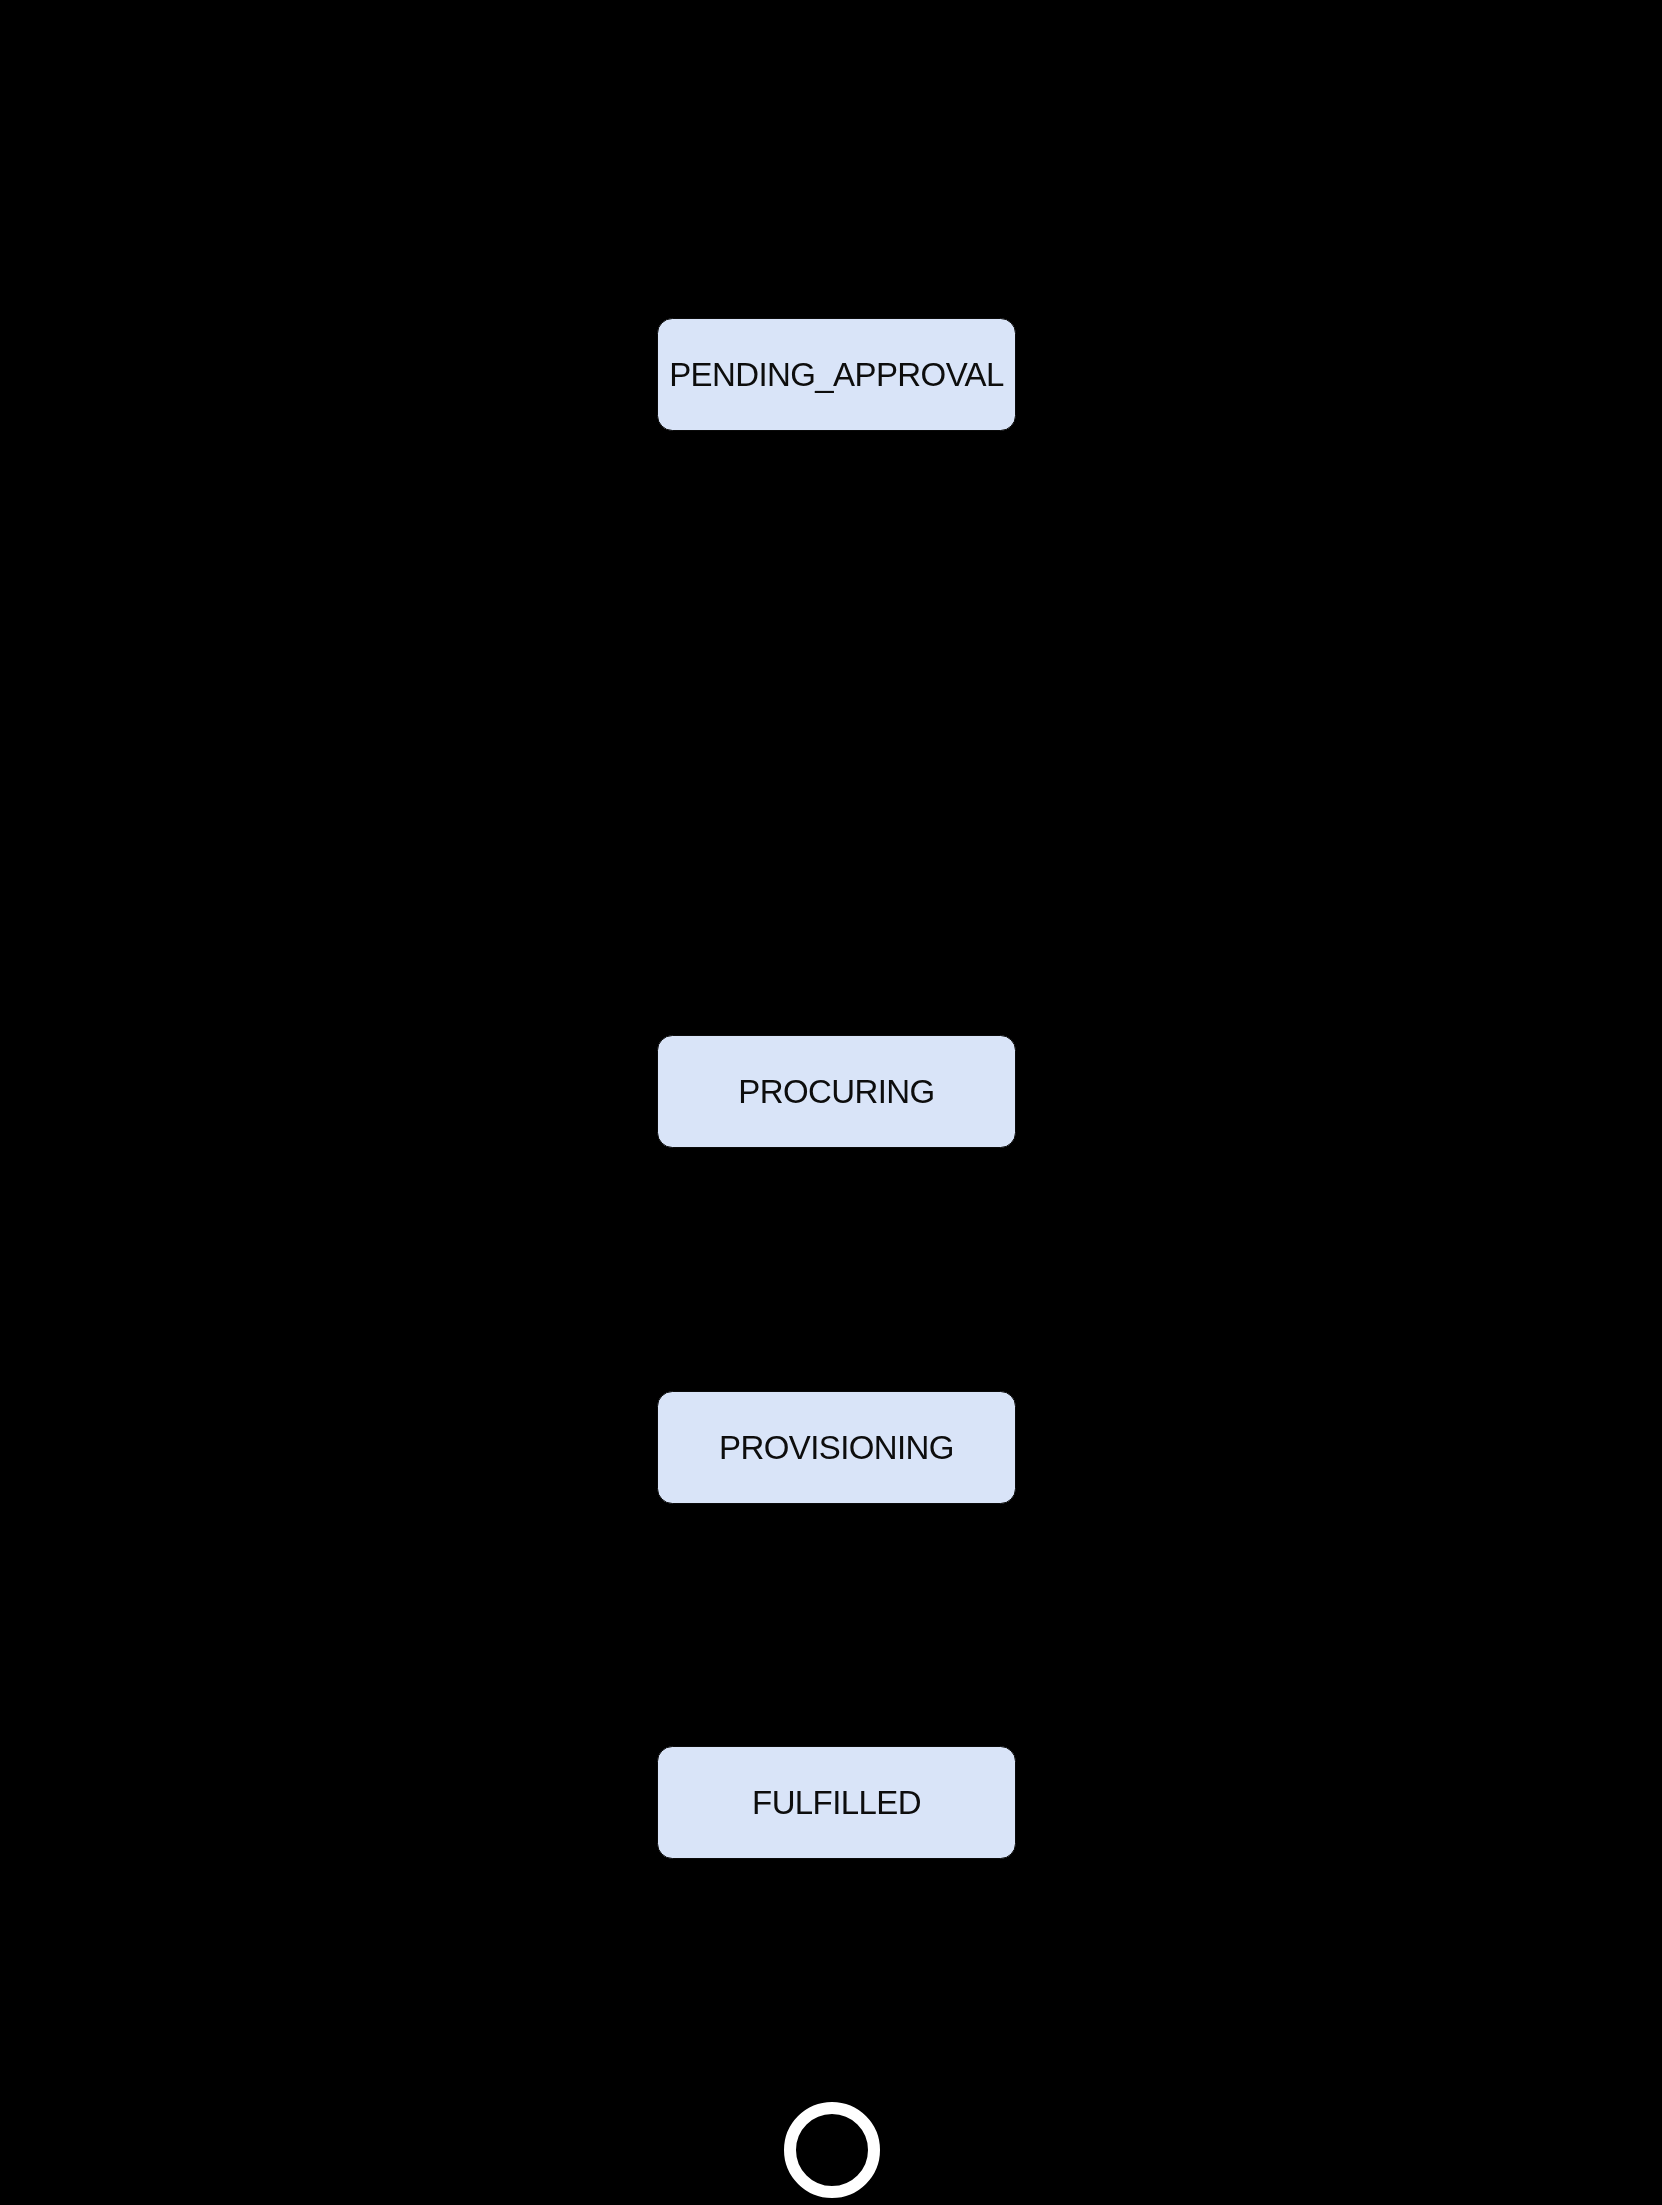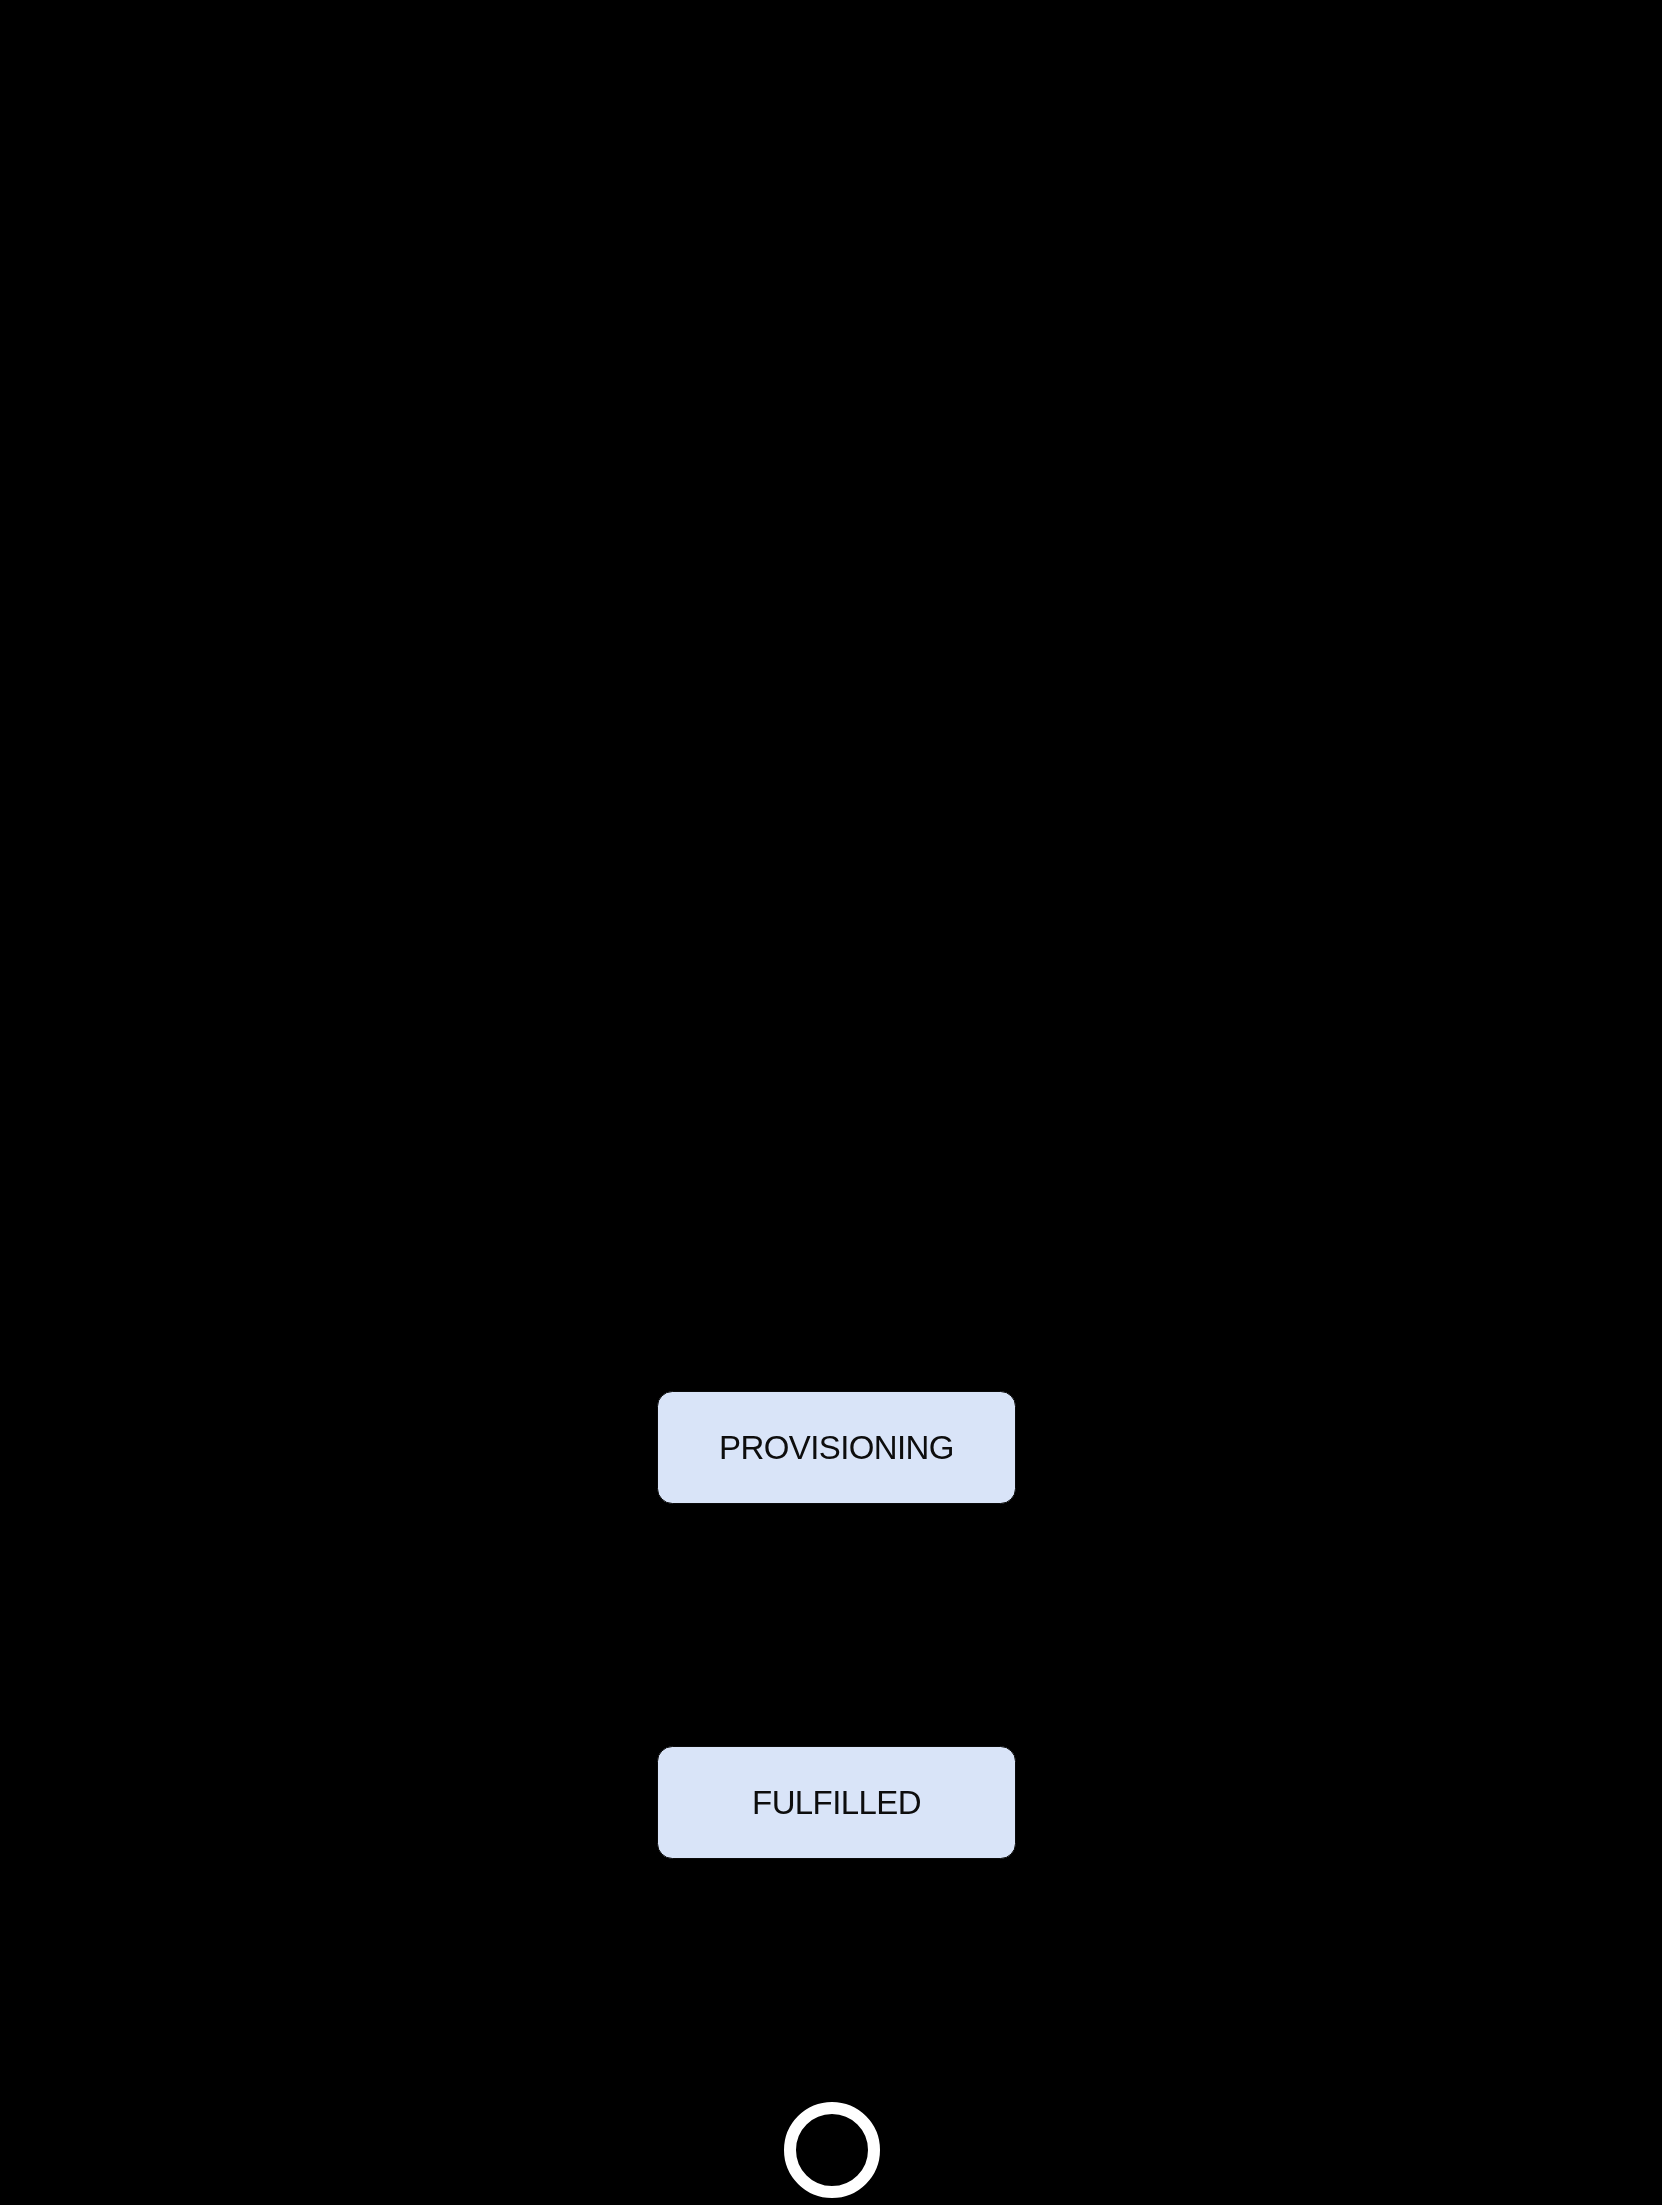--- a/index.html
+++ b/index.html
@@ -56,22 +56,28 @@
     border: 12px solid var(--ring);
     border-radius: 50%;
     background: transparent;
   }
 </style>
 </head>
 <body>
 
 <div class="canvas">
 
+  <div class="state-node pos-1">
+    <span class="state-label">PENDING_APPROVAL</span>
+  </div>
 
 
+  <div class="state-node pos-3">
+    <span class="state-label">PROCURING</span>
+  </div>
 
   <div class="state-node pos-5">
     <span class="state-label">FULFILLED</span>
   </div>
 
   <div class="state-node pos-4">
     <span class="state-label">PROVISIONING</span>
   </div>
 
   <div class="terminal-circle"></div>

